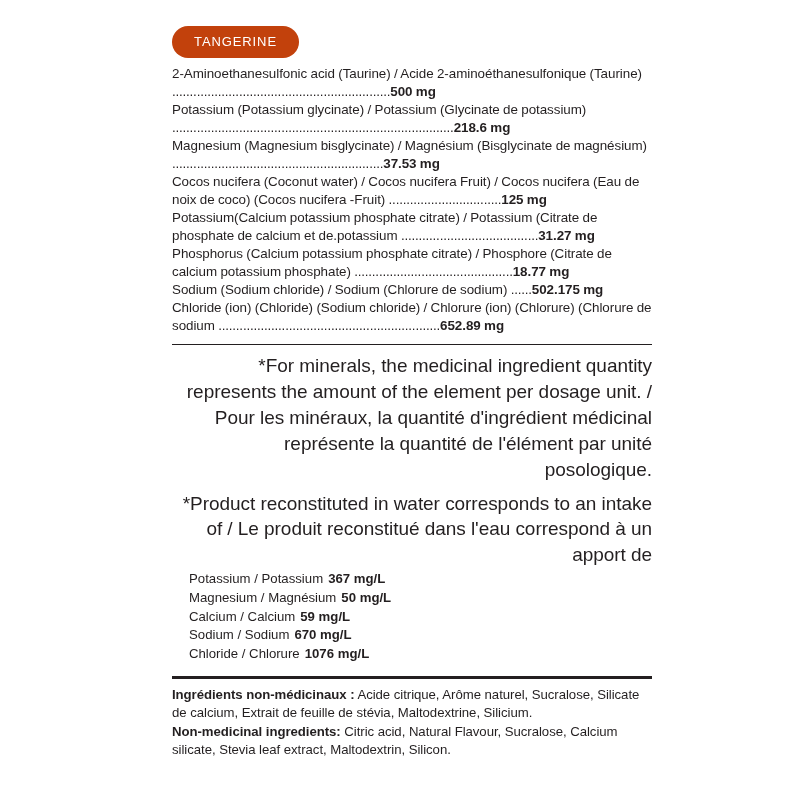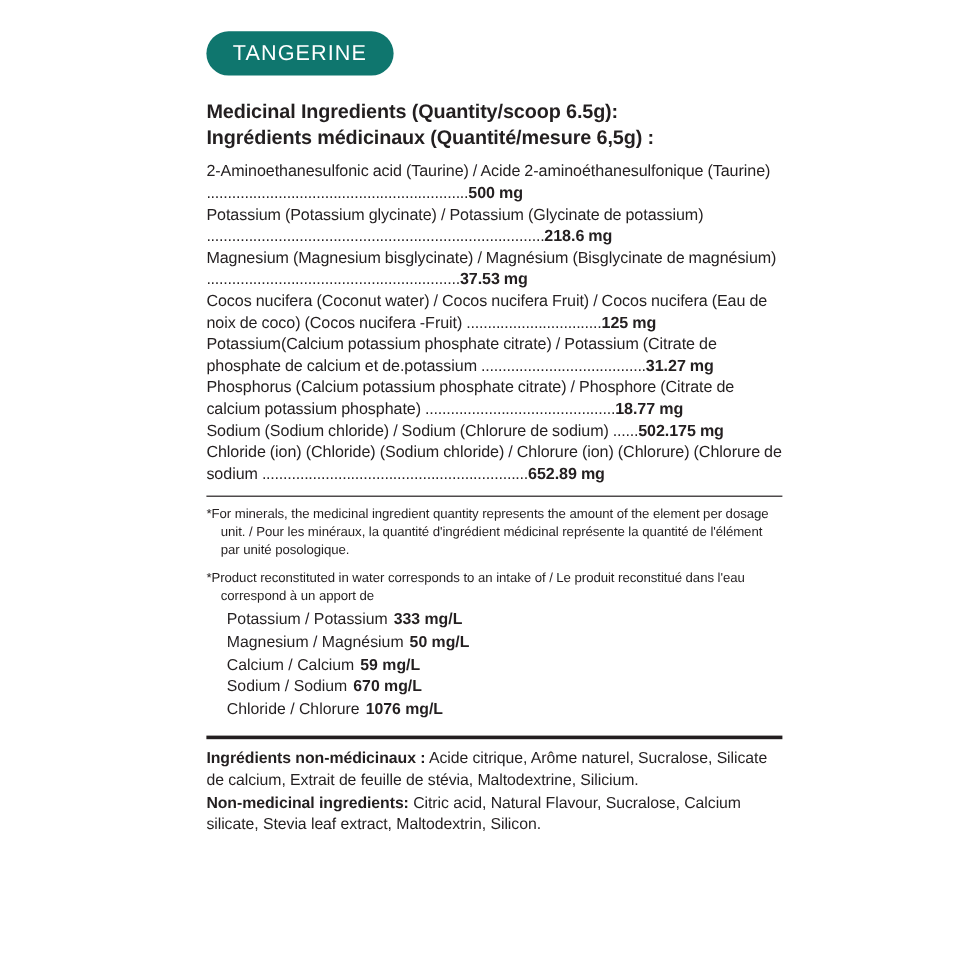--- a/index.html
+++ b/index.html
@@ -16,23 +16,23 @@
   }
   .panel {
     position: absolute;
     left: 172px;
     top: 26px;
     width: 480px;
   }
   
   .badge {
     display: inline-block;
-    background: #0f766e;
+    background: #c2410c;
     color: #ffffff;
-    font-size: 18px;
+    font-size: 13px;
     letter-spacing: 0.9px;
     padding: 9px 22px 10px 22px;
     border-radius: 22px;
     line-height: 1;
   }
   .med-head {
     margin-top: 20px;
     font-size: 16.5px;
     font-weight: bold;
     line-height: 1.33;
@@ -56,24 +56,25 @@
   }
   .ing .dots {
     letter-spacing: -0.2px;
   }
   .rule {
     border: none;
     border-top: 1.6px solid #231f20;
     margin: 9px 0 0 0;
   }
   .note {
-    font-size: 11px;
+    font-size: 19px;
     line-height: 1.36;
     margin-top: 8px;
     letter-spacing: -0.05px;
+    text-align: right;
   }
   .note .hang {
     display: block;
     padding-left: 12px;
     text-indent: -12px;
   }
   .recon-list {
     margin-top: 2px;
     padding-left: 17px;
   }
@@ -103,24 +104,20 @@
     margin-bottom: 1px;
   }
 </style>
 </head>
 <body>
 
 <div class="panel">
 
   <div class="badge">TANGERINE</div>
 
-  <div class="med-head">
-    <div>Medicinal Ingredients (Quantity/scoop 6.5g):</div>
-    <div>Ingrédients médicinaux (Quantité/mesure 6,5g) :</div>
-  </div>
 
   <div class="ing-list">
     <div class="ing"><span>2-Aminoethanesulfonic acid (Taurine) / Acide 2-aminoéthanesulfonique (Taurine) </span><span class="dots">..............................................................</span><span class="amt">500 mg</span></div>
     <div class="ing"><span>Potassium (Potassium glycinate) / Potassium (Glycinate de potassium) </span><span class="dots">................................................................................</span><span class="amt">218.6 mg</span></div>
     <div class="ing"><span>Magnesium (Magnesium bisglycinate) / Magnésium (Bisglycinate de magnésium) </span><span class="dots">............................................................</span><span class="amt">37.53 mg</span></div>
     <div class="ing"><span>Cocos nucifera (Coconut water) / Cocos nucifera Fruit) / Cocos nucifera (Eau de noix de coco) (Cocos nucifera -Fruit) </span><span class="dots">................................</span><span class="amt">125 mg</span></div>
     <div class="ing"><span>Potassium(Calcium potassium phosphate citrate) / Potassium (Citrate de phosphate de calcium et de.potassium </span><span class="dots">.......................................</span><span class="amt">31.27 mg</span></div>
     <div class="ing"><span>Phosphorus (Calcium potassium phosphate citrate) / Phosphore (Citrate de calcium potassium phosphate) </span><span class="dots">.............................................</span><span class="amt">18.77 mg</span></div>
     <div class="ing"><span>Sodium (Sodium chloride) / Sodium (Chlorure de sodium) </span><span class="dots">......</span><span class="amt">502.175 mg</span></div>
     <div class="ing"><span>Chloride (ion) (Chloride) (Sodium chloride) / Chlorure (ion) (Chlorure) (Chlorure de sodium </span><span class="dots">...............................................................</span><span class="amt">652.89 mg</span></div>
@@ -130,21 +127,21 @@
 
   <div class="note">
     <span class="hang">*For minerals, the medicinal ingredient quantity represents the amount of the element per dosage unit. / Pour les minéraux, la quantité d'ingrédient médicinal représente la quantité de l'élément par unité posologique.</span>
   </div>
 
   <div class="note">
     <span class="hang">*Product reconstituted in water corresponds to an intake of / Le produit reconstitué dans l'eau correspond à un apport de</span>
   </div>
 
   <div class="recon-list">
-    <div class="recon-row"><span>Potassium / Potassium</span><span class="val">333 mg/L</span></div>
+    <div class="recon-row"><span>Potassium / Potassium</span><span class="val">367 mg/L</span></div>
     <div class="recon-row"><span>Magnesium / Magnésium</span><span class="val">50 mg/L</span></div>
     <div class="recon-row"><span>Calcium / Calcium</span><span class="val">59 mg/L</span></div>
     <div class="recon-row"><span>Sodium / Sodium</span><span class="val">670 mg/L</span></div>
     <div class="recon-row"><span>Chloride / Chlorure</span><span class="val">1076 mg/L</span></div>
   </div>
 
   <hr class="rule-thick">
 
   <div class="nonmed">
     <div class="block"><b>Ingrédients non-médicinaux :</b><span> Acide citrique, Arôme naturel, Sucralose, Silicate de calcium, Extrait de feuille de stévia, Maltodextrine, Silicium.</span></div>

